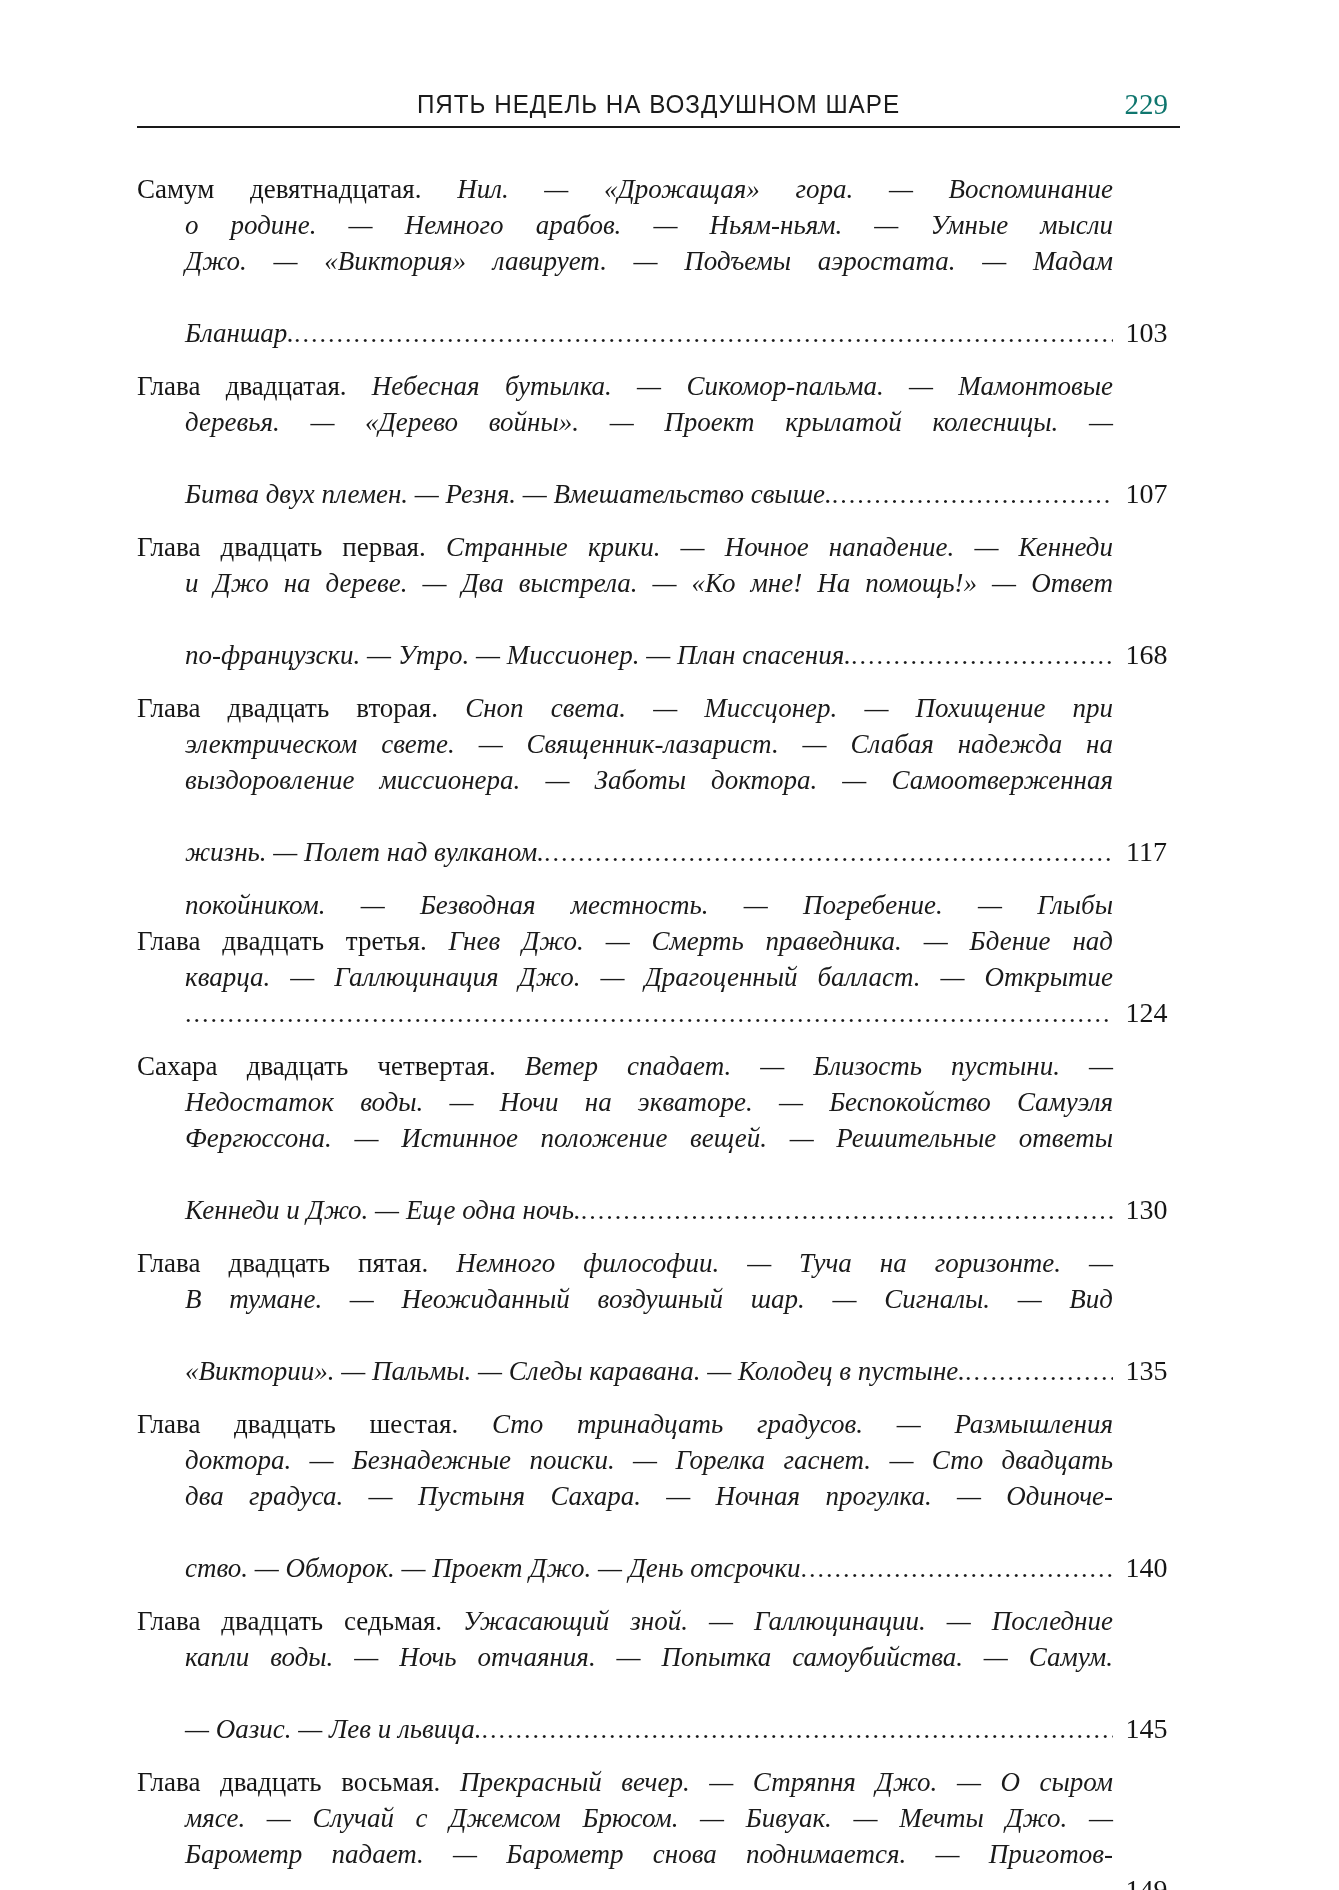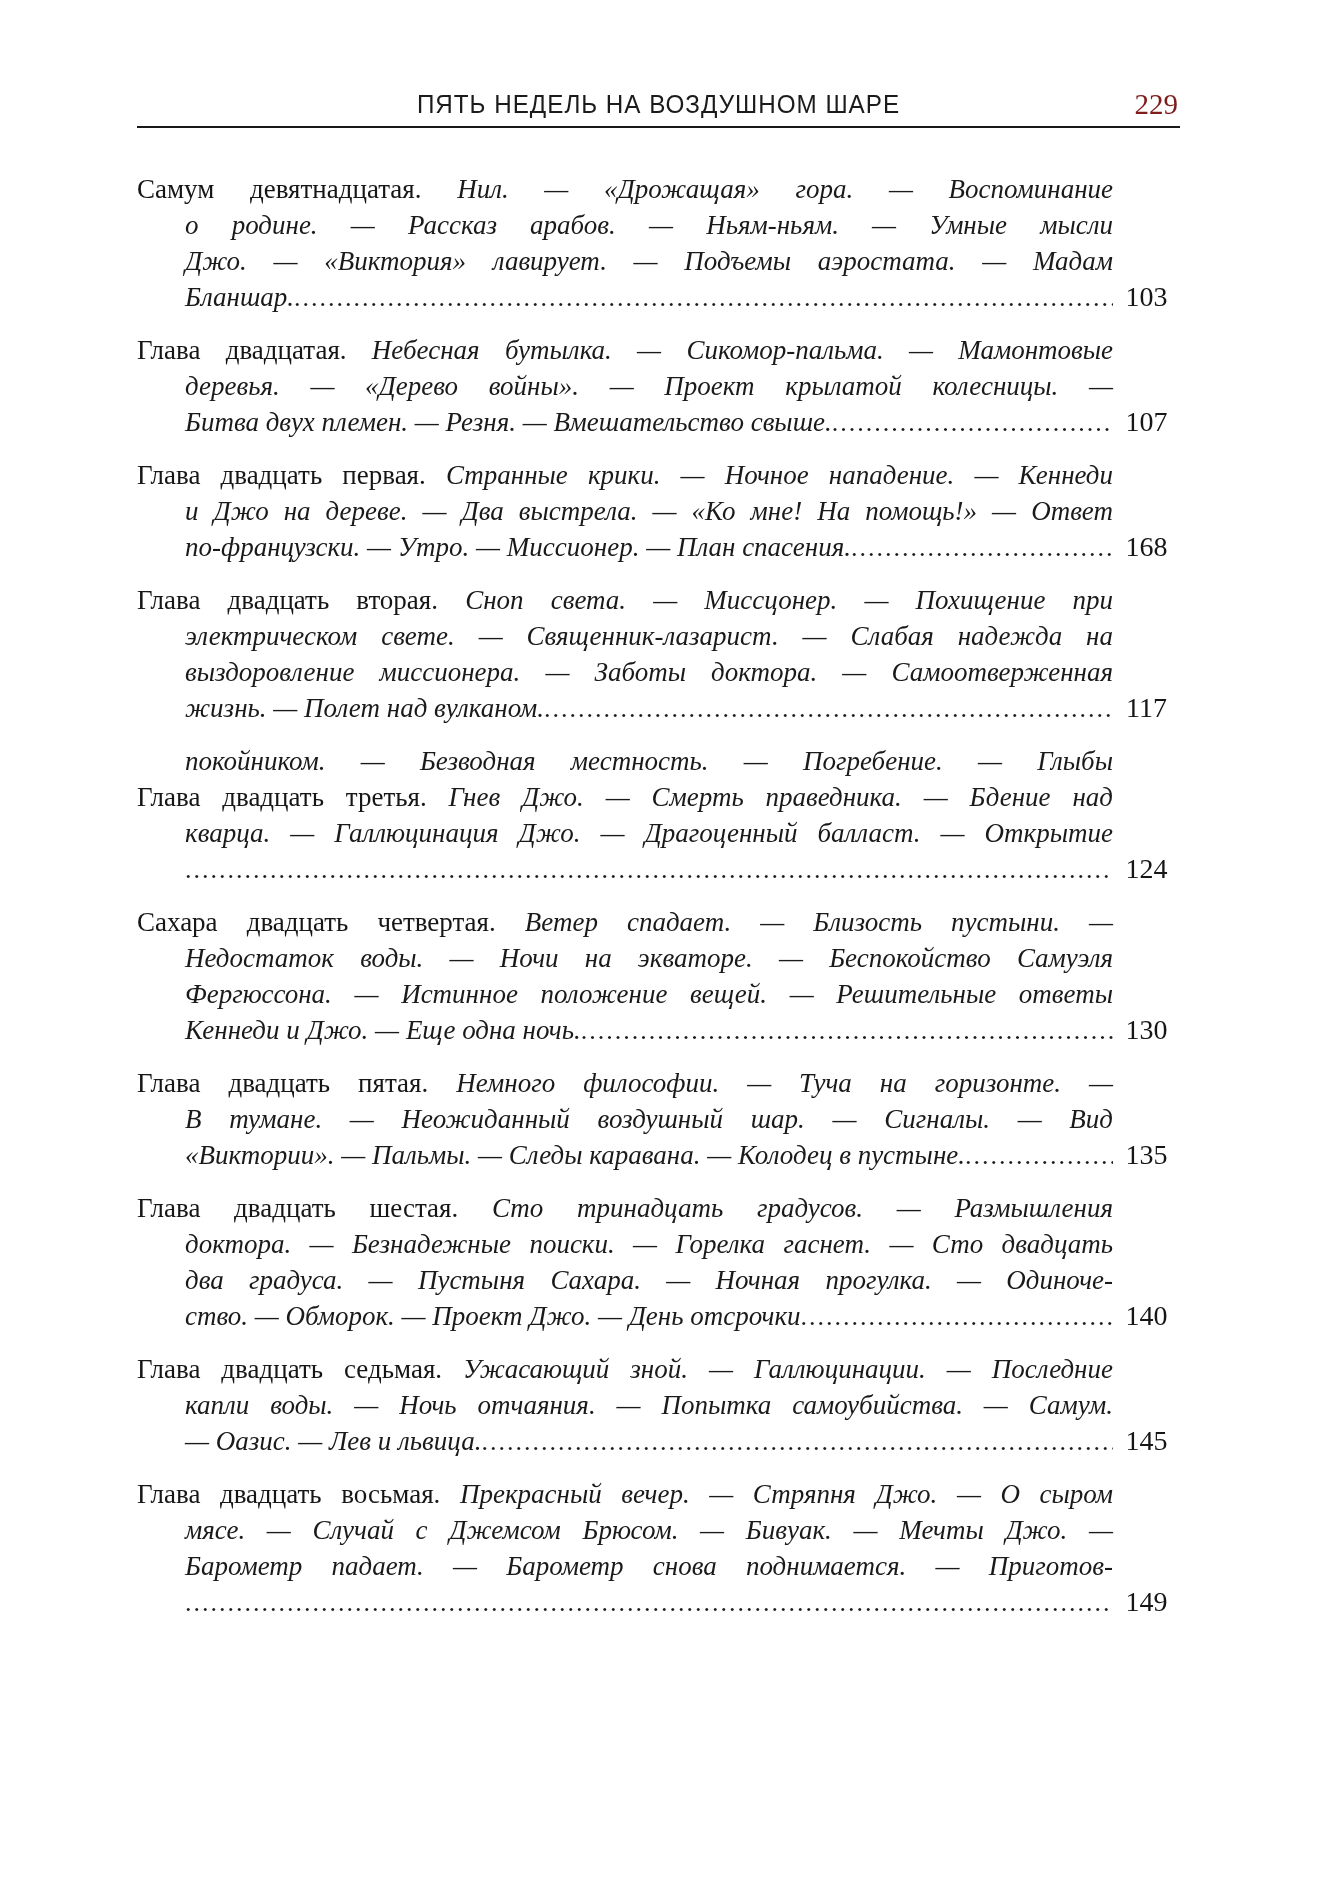--- a/index.html
+++ b/index.html
@@ -36,25 +36,25 @@
     text-align: center;
     font-family: "Liberation Sans", sans-serif;
     font-size: 25px;
     letter-spacing: 1px;
     font-weight: 500;
     color: #1b1b1b;
     transform: scaleX(0.97);
   }
   .h-num {
     position: absolute;
-    right: 2px;
+    right: 12px;
     top: -2px;
     font-family: "Liberation Serif", serif;
     font-size: 29px;
-    color: #7f1d1d;
+    color: #0f766e;
   }
   .h-rule {
     position: absolute;
     left: 0;
     right: 0;
     top: 36px;
     border-top: 2px solid #191919;
   }
   
   .toc {
@@ -88,20 +88,21 @@
   .line-last {
     display: flex;
     align-items: baseline;
     font-size: 27px;
     line-height: 36px;
     padding-left: 48px;
   }
   .line-last .tail {
     white-space: nowrap;
     flex: 0 0 auto;
+    margin-top: 36px;
   }
   .dotfill {
     flex: 1 1 auto;
     overflow: hidden;
     white-space: nowrap;
     font-style: normal;
     letter-spacing: 2px;
     font-size: 26px;
     color: #1a1a1a;
     min-width: 0;
@@ -125,21 +126,21 @@
 
   <header class="header">
     <div class="h-title">ПЯТЬ НЕДЕЛЬ НА ВОЗДУШНОМ ШАРЕ</div>
     <div class="h-num">229</div>
     <div class="h-rule"></div>
   </header>
 
   <main class="toc">
       <div class="entry">
         <div class="line first"><span class="chapter">Самум девятнадцатая.</span> <span class="desc">Нил. — «Дрожащая» гора. — Воспоминание</span></div>
-        <div class="line cont"><span class="desc">о родине. — Рассказ арабов. — Ньям-ньям. — Умные мысли</span></div>
+        <div class="line cont"><span class="desc">о родине. — Немного арабов. — Ньям-ньям. — Умные мысли</span></div>
         <div class="line cont"><span class="desc">Джо. — «Виктория» лавирует. — Подъемы аэростата. — Мадам</span></div>
         <div class="line-last">
           <span class="tail desc">Бланшар.</span>
           <span class="dotfill"></span>
           <span class="pagenum">103</span>
         </div>
       </div>
       <div class="entry">
         <div class="line first"><span class="chapter">Глава двадцатая.</span> <span class="desc">Небесная бутылка. — Сикомор-пальма. — Мамонтовые</span></div>
         <div class="line cont"><span class="desc">деревья. — «Дерево войны». — Проект крылатой колесницы. —</span></div>

